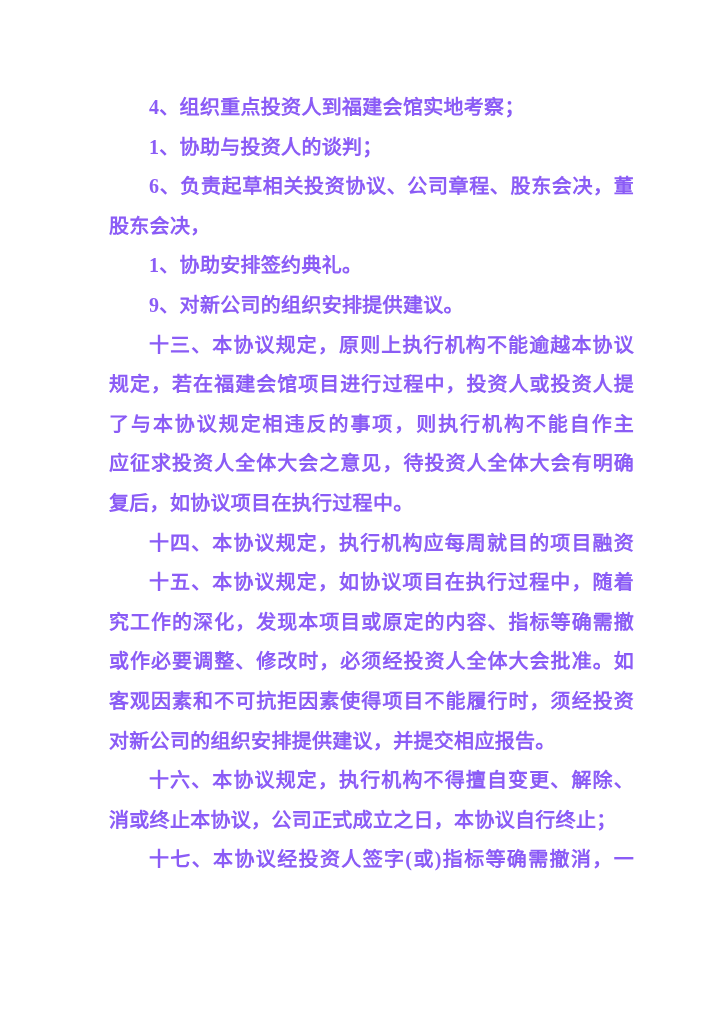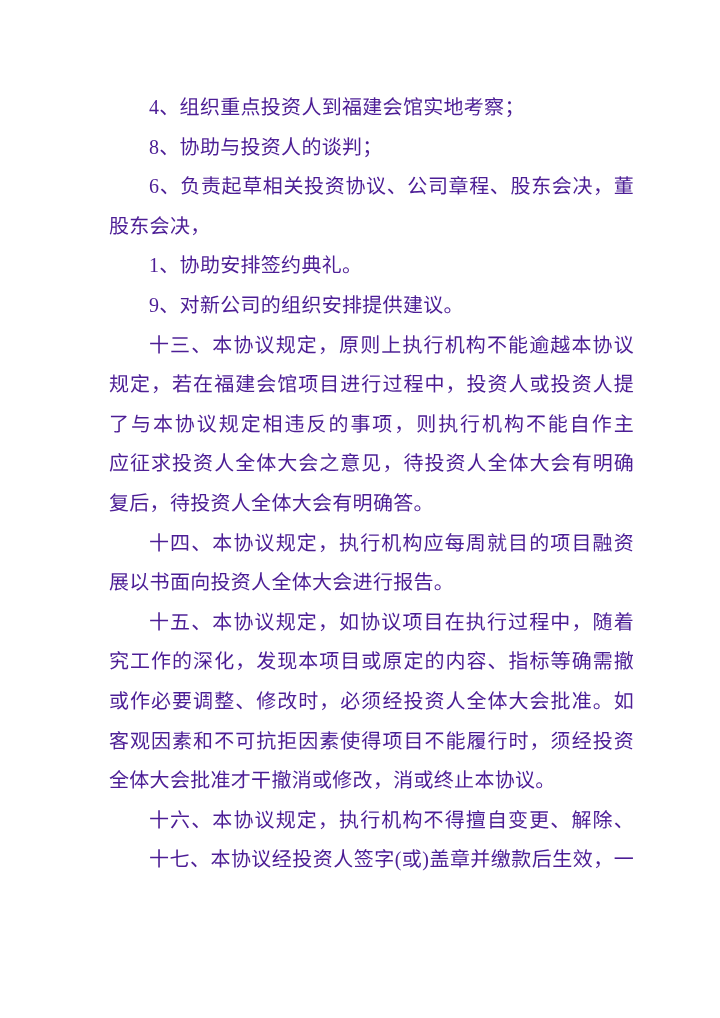--- a/index.html
+++ b/index.html
@@ -45,56 +45,56 @@
   
   .text-line.just {
     text-align: justify;
     text-align-last: justify;
   }
 </style>
 </head>
 <body>
 
 <div class="page">
-  <div class="content" style="color: #4c1d95;">
+  <div class="content" style="color: #8b5cf6; font-weight: bold;">
 
   <div class="paragraph">
         <div class="text-line first">4、组织重点投资人到福建会馆实地考察；</div>
       </div>
       <div class="paragraph">
-        <div class="text-line first">8、协助与投资人的谈判；</div>
+        <div class="text-line first">1、协助与投资人的谈判；</div>
       </div>
       <div class="paragraph">
         <div class="text-line first just">6、负责起草相关投资协议、公司章程、股东会决，董</div>
         <div class="text-line">股东会决，</div>
       </div>
       <div class="paragraph">
         <div class="text-line first">1、协助安排签约典礼。</div>
       </div>
       <div class="paragraph">
         <div class="text-line first">9、对新公司的组织安排提供建议。</div>
       </div>
       <div class="paragraph">
         <div class="text-line first just">十三、本协议规定，原则上执行机构不能逾越本协议的</div>
         <div class="text-line just">规定，若在福建会馆项目进行过程中，投资人或投资人提出</div>
         <div class="text-line just">了与本协议规定相违反的事项，则执行机构不能自作主张，</div>
         <div class="text-line just">应征求投资人全体大会之意见，待投资人全体大会有明确答</div>
-        <div class="text-line">复后，待投资人全体大会有明确答。</div>
+        <div class="text-line">复后，如协议项目在执行过程中。</div>
       </div>
       <div class="paragraph">
         <div class="text-line first just">十四、本协议规定，执行机构应每周就目的项目融资进</div>
-        <div class="text-line">展以书面向投资人全体大会进行报告。</div>
       </div>
       <div class="paragraph">
         <div class="text-line first just">十五、本协议规定，如协议项目在执行过程中，随着研</div>
         <div class="text-line just">究工作的深化，发现本项目或原定的内容、指标等确需撤消</div>
         <div class="text-line just">或作必要调整、修改时，必须经投资人全体大会批准。如属</div>
         <div class="text-line just">客观因素和不可抗拒因素使得项目不能履行时，须经投资人</div>
-        <div class="text-line">全体大会批准才干撤消或修改，消或终止本协议。</div>
+        <div class="text-line">对新公司的组织安排提供建议，并提交相应报告。</div>
       </div>
       <div class="paragraph">
         <div class="text-line first just">十六、本协议规定，执行机构不得擅自变更、解除、撤</div>
+        <div class="text-line">消或终止本协议，公司正式成立之日，本协议自行终止；</div>
       </div>
       <div class="paragraph">
-        <div class="text-line first just">十七、本协议经投资人签字(或)盖章并缴款后生效，一</div>
+        <div class="text-line first just">十七、本协议经投资人签字(或)指标等确需撤消，一</div>
       </div>
     </div>
 </div>
 
 </body></html>

